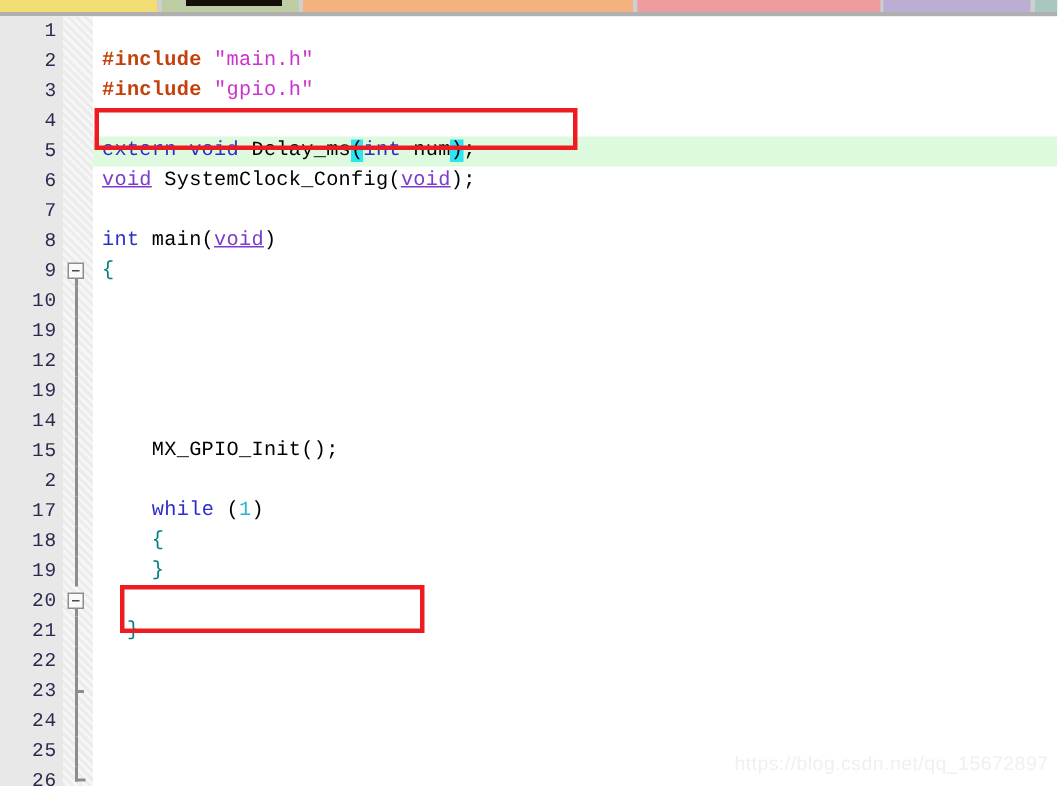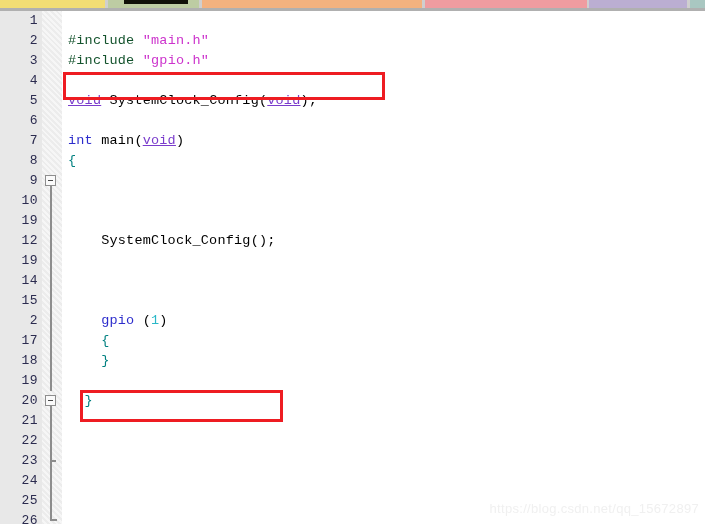--- a/index.html
+++ b/index.html
@@ -133,21 +133,21 @@
     white-space: pre;
     padding-left: 6px;
     letter-spacing: 0.2px;
     color: #000000;
   }
   .code-row.hl {
     background: #ddfade;
   }
 
   
-  .tk-pre   { color: #14532d; }
+  .tk-pre   { color: #c2410c; font-weight: bold; }
   .tk-str   { color: #cc33cc; }
   .tk-kw    { color: #2d2dcc; }
   .tk-kw2   { color: #7a3ccc; text-decoration: underline; }
   .tk-num   { color: #29b8c8; }
   .tk-plain { color: #000000; }
   .tk-brace { color: #008080; }
   .tk-match-p { background: #2de4f2; color: #000000; }
 
   
   .red-box {
@@ -293,32 +293,33 @@
         </div>
         <div class="fold-row">
           <div class="fold-end"></div>
         </div>
       </div>
     <div id="code-area">
         <div class="code-row">&nbsp;</div>
         <div class="code-row"><span class="tk-pre">#include</span><span class="tk-plain"> </span><span class="tk-str">"main.h"</span></div>
         <div class="code-row"><span class="tk-pre">#include</span><span class="tk-plain"> </span><span class="tk-str">"gpio.h"</span></div>
         <div class="code-row">&nbsp;</div>
+        <div class="code-row hl"><span class="tk-kw">extern void</span><span class="tk-plain"> Delay_ms</span><span class="tk-match-p">(</span><span class="tk-kw">int</span><span class="tk-plain"> num</span><span class="tk-match-p">)</span><span class="tk-plain">;</span></div>
         <div class="code-row"><span class="tk-kw2">void</span><span class="tk-plain"> SystemClock_Config(</span><span class="tk-kw2">void</span><span class="tk-plain">);</span></div>
         <div class="code-row">&nbsp;</div>
         <div class="code-row"><span class="tk-kw">int</span><span class="tk-plain"> main(</span><span class="tk-kw2">void</span><span class="tk-plain">)</span></div>
         <div class="code-row"><span class="tk-brace">{</span></div>
         <div class="code-row">&nbsp;</div>
         <div class="code-row">&nbsp;</div>
         <div class="code-row">&nbsp;</div>
-        <div class="code-row"><span class="tk-plain">    SystemClock_Config();</span></div>
-        <div class="code-row">&nbsp;</div>
-        <div class="code-row">&nbsp;</div>
-        <div class="code-row">&nbsp;</div>
-        <div class="code-row"><span class="tk-plain">    </span><span class="tk-kw">gpio</span><span class="tk-plain"> (</span><span class="tk-num">1</span><span class="tk-plain">)</span></div>
+        <div class="code-row">&nbsp;</div>
+        <div class="code-row">&nbsp;</div>
+        <div class="code-row"><span class="tk-plain">    MX_GPIO_Init();</span></div>
+        <div class="code-row">&nbsp;</div>
+        <div class="code-row"><span class="tk-plain">    </span><span class="tk-kw">while</span><span class="tk-plain"> (</span><span class="tk-num">1</span><span class="tk-plain">)</span></div>
         <div class="code-row"><span class="tk-brace">    {</span></div>
         <div class="code-row"><span class="tk-brace">    }</span></div>
         <div class="code-row">&nbsp;</div>
         <div class="code-row"><span class="tk-brace">  }</span></div>
         <div class="code-row">&nbsp;</div>
         <div class="code-row">&nbsp;</div>
       </div>
   </div>
 
   <div class="red-box" id="red-box-extern"></div>

